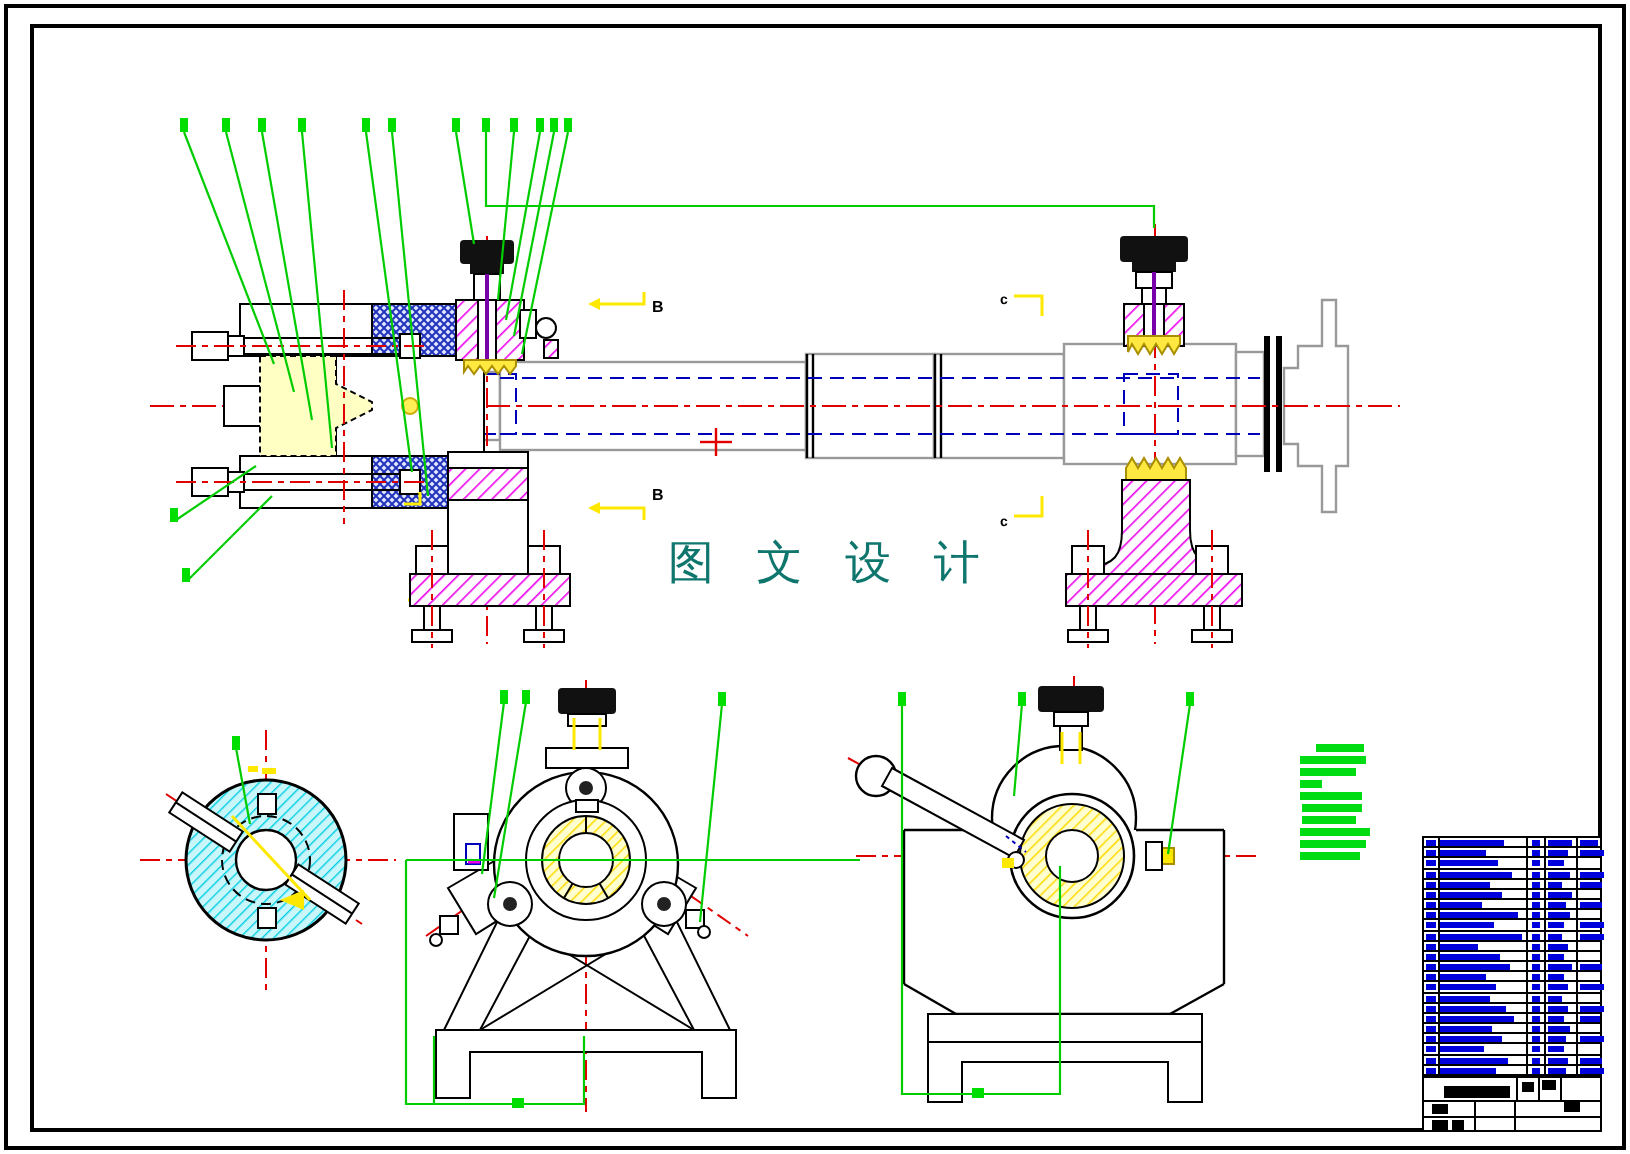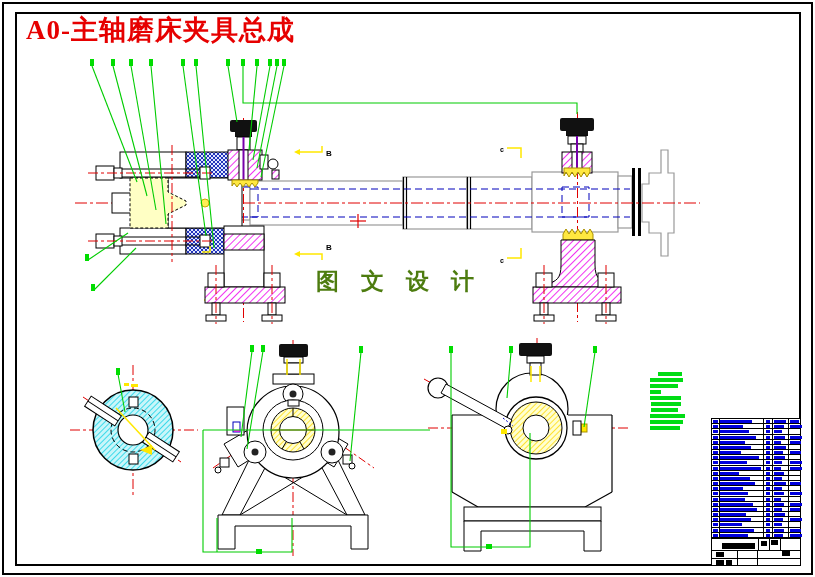--- a/index.html
+++ b/index.html
@@ -1,22 +1,22 @@
 <!DOCTYPE html>
 <html><head>
 <meta charset="utf-8">
 <style>
   html,body{margin:0;padding:0;background:#fff;}
   .page{position:relative;width:815px;height:577px;background:#fff;overflow:hidden;
         font-family:"Liberation Sans",sans-serif;}
   .frame-svg{position:absolute;left:0;top:0;}
   .title{position:absolute;left:26px;top:12px;font-family:"Liberation Serif",serif;
          font-weight:bold;font-size:27px;color:#e60000;letter-spacing:1px;white-space:nowrap;}
-  .watermark{position:absolute;left:316px;top:266px;font-size:23px;color:#4d7c0f;
-             letter-spacing:7px;font-family:"DejaVu Sans",sans-serif;white-space:nowrap;font-weight:bold;}
+  .watermark{position:absolute;left:334px;top:266px;font-size:23px;color:#0f766e;
+             letter-spacing:7px;font-family:"DejaVu Sans",sans-serif;white-space:nowrap;}
   
   .notes{position:absolute;left:648px;top:372px;width:48px;}
   .note-bar{height:4px;background:#00dc14;margin-bottom:2px;}
   
   .titleblock{position:absolute;left:711px;top:418px;width:90px;height:148px;
               border:1px solid #000;box-sizing:border-box;background:#fff;}
   .tb-rows{position:absolute;left:0;top:0;width:88px;height:119px;display:flex;flex-direction:column;}
   .tb-row{flex:1;border-bottom:1px solid #000;position:relative;}
   .tb-row .bar{position:absolute;top:1px;height:3px;background:#0000dd;}
   .tb-col{position:absolute;top:0;height:119px;width:1px;background:#000;}
@@ -371,21 +371,20 @@
       </g>
       <g fill="#00dd00">
         <rect x="449" y="346" width="4" height="7"></rect>
           <rect x="509" y="346" width="4" height="7"></rect>
         <rect x="593" y="346" width="4" height="7"></rect>
           <rect x="486" y="544" width="6" height="5"></rect>
       </g>
     </g>
   </svg>
 
-  <div class="title">A0-主轴磨床夹具总成</div>
 
   <div class="watermark">图 文 设 计</div>
 
   <div class="notes" id="notes">
       <div class="note-bar" style="margin-left: 10px; width: 24px;"></div>
       <div class="note-bar" style="margin-left: 2px; width: 33px;"></div>
       <div class="note-bar" style="margin-left: 2px; width: 28px;"></div>
       <div class="note-bar" style="margin-left: 2px; width: 11px;"></div>
       <div class="note-bar" style="margin-left: 2px; width: 31px;"></div>
       <div class="note-bar" style="margin-left: 3px; width: 30px;"></div>

